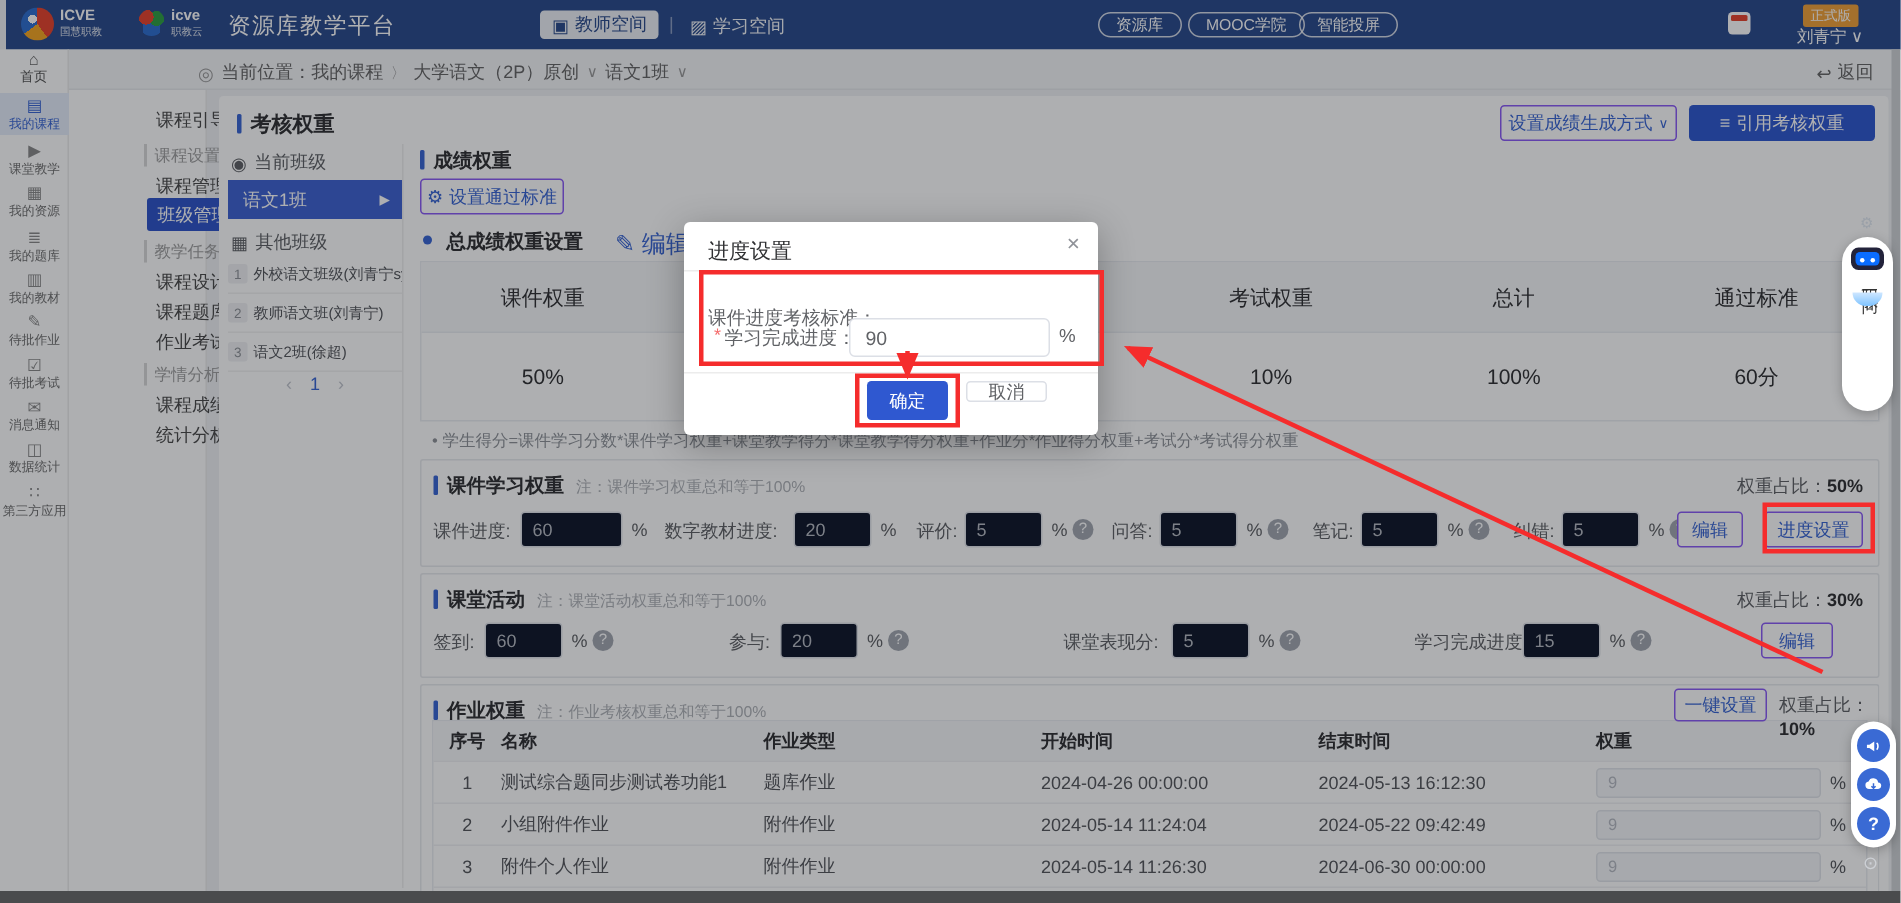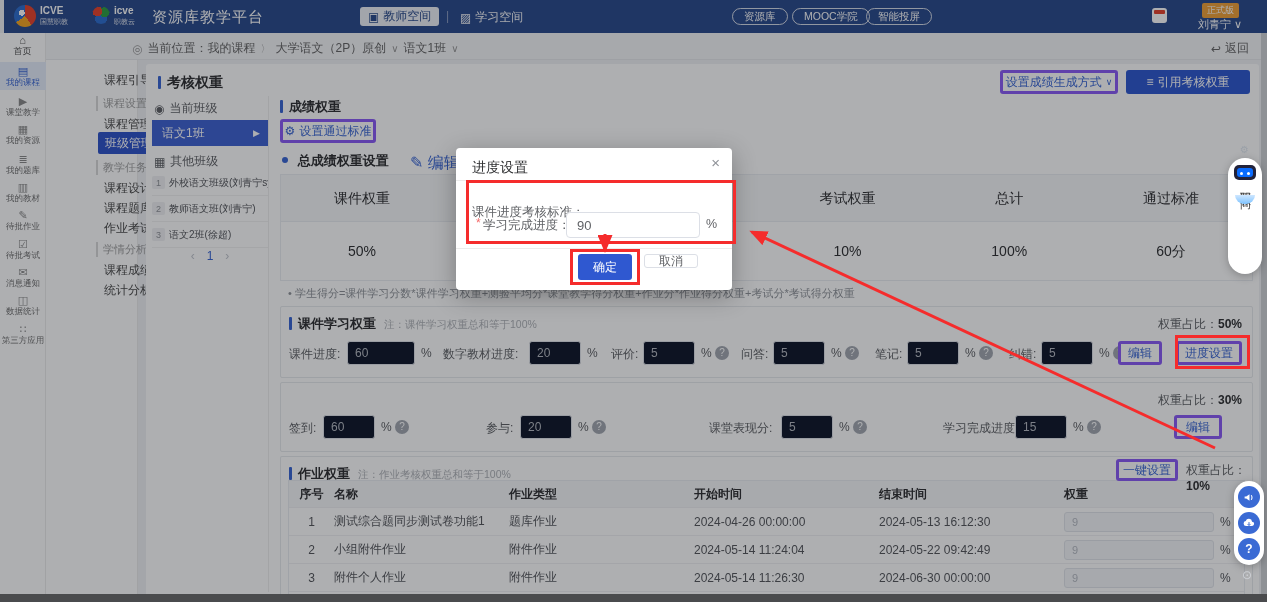--- a/index.html
+++ b/index.html
@@ -53,21 +53,21 @@
   .smenu { position:absolute; left:46px; top:60px; width:92px; height:542px; background:#fff; border-right:1px solid #ececec; }
   .sm-link { position:absolute; left:58px; font-size:12px; color:#4a4a4a; white-space:nowrap; }
   .sm-head { position:absolute; left:50px; font-size:11px; color:#a0a0a0; white-space:nowrap; border-left:2px solid #d8d8d8; padding-left:5px; }
   .sm-on { position:absolute; left:52px; width:80px; height:22px; background:#2f54c9; border-radius:2px; color:#fff;
     font-size:12px; line-height:22px; padding-left:7px; white-space:nowrap; }
 
   
   .card { position:absolute; left:146px; top:64px; width:1113px; height:538px; background:#fff; border-radius:3px; }
   .blue-bar { display:inline-block; width:3px; height:13px; background:#3a66d4; border-radius:1px; margin-right:6px; vertical-align:-2px; }
   .pg-title { position:absolute; left:158px; top:74px; font-size:14px; font-weight:bold; color:#303133; }
-  .btn-outline { border:3px solid #8b5cf6; color:#3a66d4; background:#fff; border-radius:3px; font-size:12px;
+  .btn-outline { border:1px solid #8b5cf6; color:#3a66d4; background:#fff; border-radius:3px; font-size:12px;
     display:flex; align-items:center; justify-content:center; gap:4px; }
   .btn-primary { background:#2f58d0; color:#fff; border-radius:3px; font-size:12px;
     display:flex; align-items:center; justify-content:center; gap:4px; border:none; }
 
   
   .cls-divider { position:absolute; left:268px; top:96px; width:1px; height:496px; background:#efefef; }
   .cls-head { position:absolute; left:154px; font-size:12px; color:#606266; display:flex; gap:5px; align-items:center; }
   .cls-active { position:absolute; left:152px; top:120px; width:116px; height:26px; background:#3f63d2; color:#fff;
     font-size:12px; line-height:26px; padding-left:10px; }
   .cls-active .arr { position:absolute; right:8px; font-size:9px; }
@@ -337,21 +337,21 @@
     <div class="wrow wval">
       <span class="wcell">50%</span>
       <span class="wcell"></span>
       <span class="wcell"></span>
       <span class="wcell">10%</span>
       <span class="wcell">100%</span>
       <span class="wcell">60分</span>
     </div>
   </div>
   <span class="formula">
-    <span>•</span> <span>学生得分=课件学习分数*课件学习权重+测验平均分*课堂教学得分权重+作业分*作业得分权重+考试分*考试得分权重</span>
+    <span>•</span> <span>学生得分=课件学习分数*课件学习权重+课堂教学得分*课堂教学得分权重+作业分*作业得分权重+考试分*考试得分权重</span>
   </span>
 
   <div class="secbox" style="top:306px;height:72px;">
     <span class="sec-title">
       <span class="blue-bar"></span><span>课件学习权重</span><span class="sec-note">注：课件学习权重总和等于100%</span>
     </span>
     <span class="sec-ratio">
       <span>权重占比：</span><b>50%</b>
     </span>
     <span class="fl" style="left:8px;top:39px;">课件进度:</span>
@@ -375,20 +375,23 @@
     <span class="fl" style="left:728px;top:39px;">纠错:</span>
     <input class="fi" style="left: 760px; top: 34px;" readonly="" value="5">
     <span class="fp" style="left:818px;top:39px;">%</span>
     <span class="fh" style="left:832px;top:39px;">?</span>
 
     <button class="btn-outline sbtn" style="right:90px;top:34px;width:44px;">编辑</button>
     <button class="btn-outline sbtn" style="right:10px;top:34px;width:66px;">进度设置</button>
   </div>
 
   <div class="secbox" style="top:382px;height:70px;">
+    <span class="sec-title">
+      <span class="blue-bar"></span><span>课堂活动</span><span class="sec-note">注：课堂活动权重总和等于100%</span>
+    </span>
     <span class="sec-ratio">
       <span>权重占比：</span><b>30%</b>
     </span>
     <span class="fl" style="left:8px;top:37px;">签到:</span>
     <input class="fi" style="left: 42px; top: 32px;" readonly="" value="60">
     <span class="fp" style="left:100px;top:37px;">%</span>
     <span class="fh" style="left:114px;top:37px;">?</span>
     <span class="fl" style="left:205px;top:37px;">参与:</span>
     <input class="fi" style="left: 239px; top: 32px;" readonly="" value="20">
     <span class="fp" style="left:297px;top:37px;">%</span>

